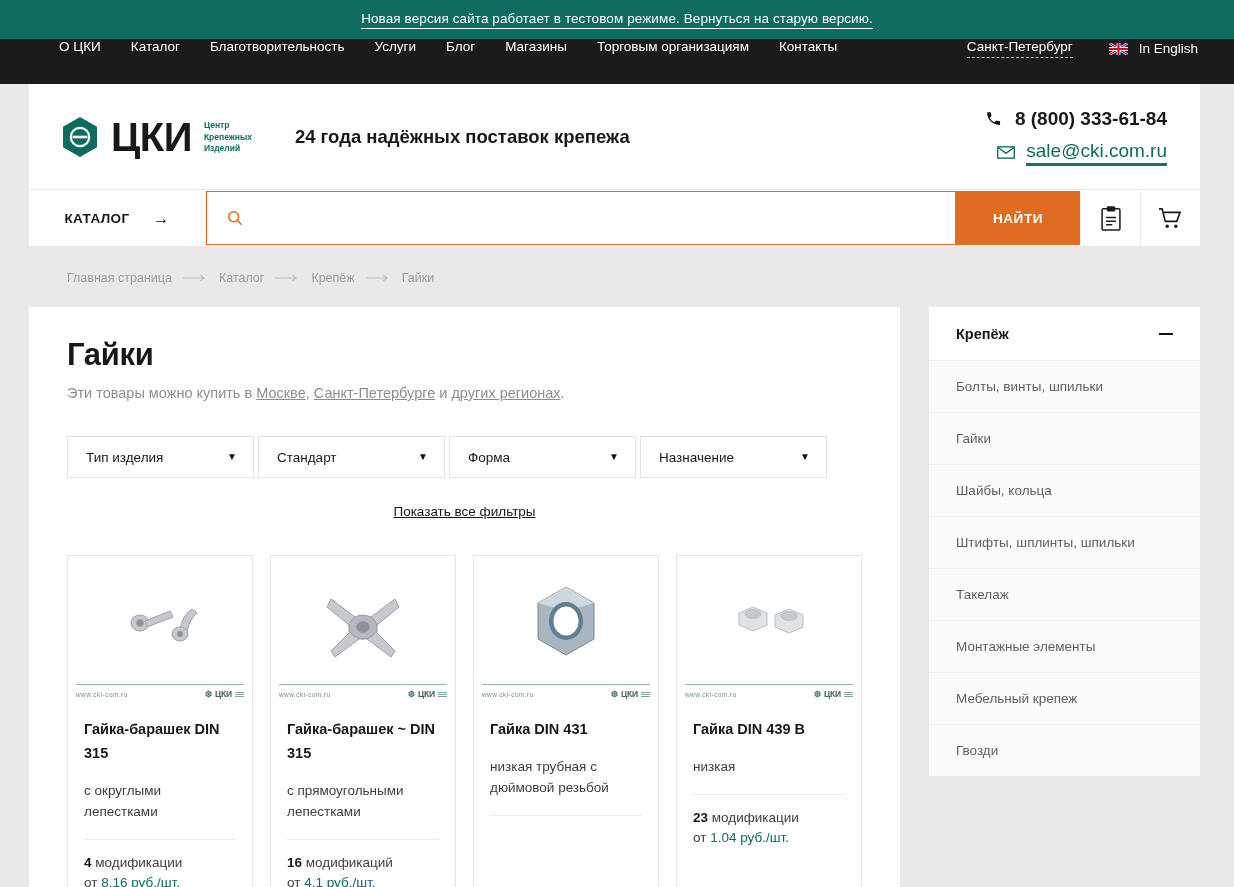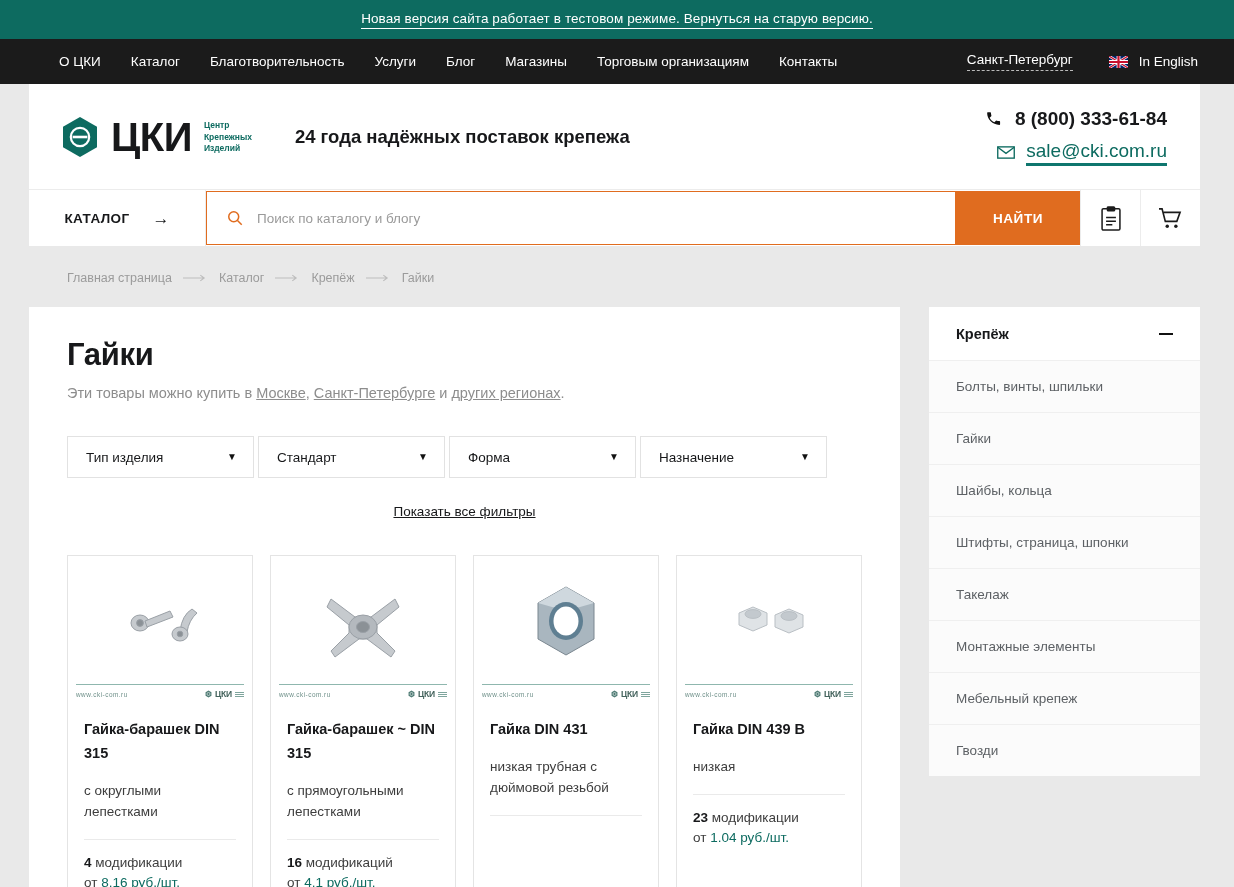--- a/index.html
+++ b/index.html
@@ -17,21 +17,21 @@
   }
   .promo-text {
     color: #ffffff; font-size: 13.5px; letter-spacing: .1px;
     border-bottom: 1px solid #ffffff; padding-bottom: 2px;
     cursor: pointer;
   }
 
   
   .nav-bar {
     height: 45px; background: #1b1b1b;
-    display: flex; align-items: center;
+    display: flex; align-items: flex-start;
     padding-left: 59px; padding-right: 36px;
   }
   .nav-links { display: flex; align-items: center; gap: 30px; }
   .nav-link {
     color: #ffffff; font-size: 13.5px; white-space: nowrap; cursor: pointer;
   }
   .nav-right {
     margin-left: auto; display: flex; align-items: center; gap: 36px;
   }
   .city-select {
@@ -257,21 +257,20 @@
     <div class="search-row">
       <div class="catalog-btn">
         <span class="catalog-label">КАТАЛОГ</span>
         <span class="catalog-arrow">→</span>
       </div>
       <div class="search-box">
         <svg width="16" height="16" viewBox="0 0 20 20" fill="none" stroke="#e06c1f" stroke-width="1.9">
           <circle cx="8.4" cy="8.4" r="6.2"></circle>
           <path d="M13.1 13.1 L18.4 18.4"></path>
         </svg>
-        <input class="search-input" type="text" placeholder="Поиск по каталогу и блогу" style="">
       </div>
       <button class="find-btn">НАЙТИ</button>
       <div class="icon-btn">
         <svg width="22" height="25" viewBox="0 0 24 28" fill="none" stroke="#1b1b1b" stroke-width="1.7">
           <rect x="2" y="3" width="20" height="24" rx="1.5"></rect>
           <rect x="8" y="1" width="8" height="4.4" rx="1" fill="#1b1b1b"></rect>
           <path d="M6.5 13h11M6.5 17h11M6.5 21h7"></path>
         </svg>
       </div>
       <div class="icon-btn">
@@ -481,21 +480,21 @@
       </div>
 
       <div class="sidebar">
         <div class="side-head">
           <span class="side-title">Крепёж</span>
           <span class="minus-ic"></span>
         </div>
         <div class="side-item">Болты, винты, шпильки</div>
         <div class="side-item">Гайки</div>
         <div class="side-item">Шайбы, кольца</div>
-        <div class="side-item">Штифты, страница, шпонки</div>
+        <div class="side-item">Штифты, шплинты, шпильки</div>
         <div class="side-item">Такелаж</div>
         <div class="side-item">Монтажные элементы</div>
         <div class="side-item">Мебельный крепеж</div>
         <div class="side-item">Гвозди</div>
       </div>
 
     </div>
   </div>
 </div>
 

